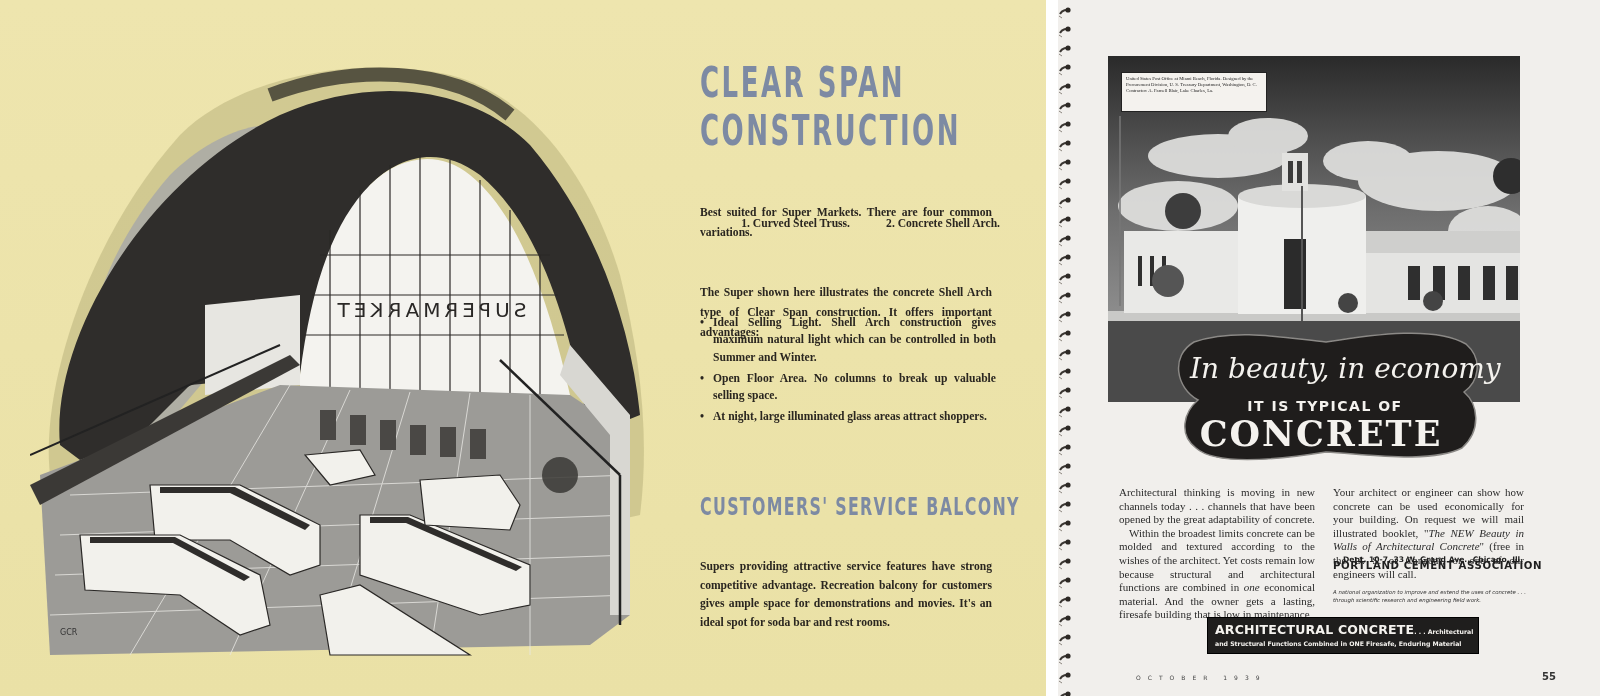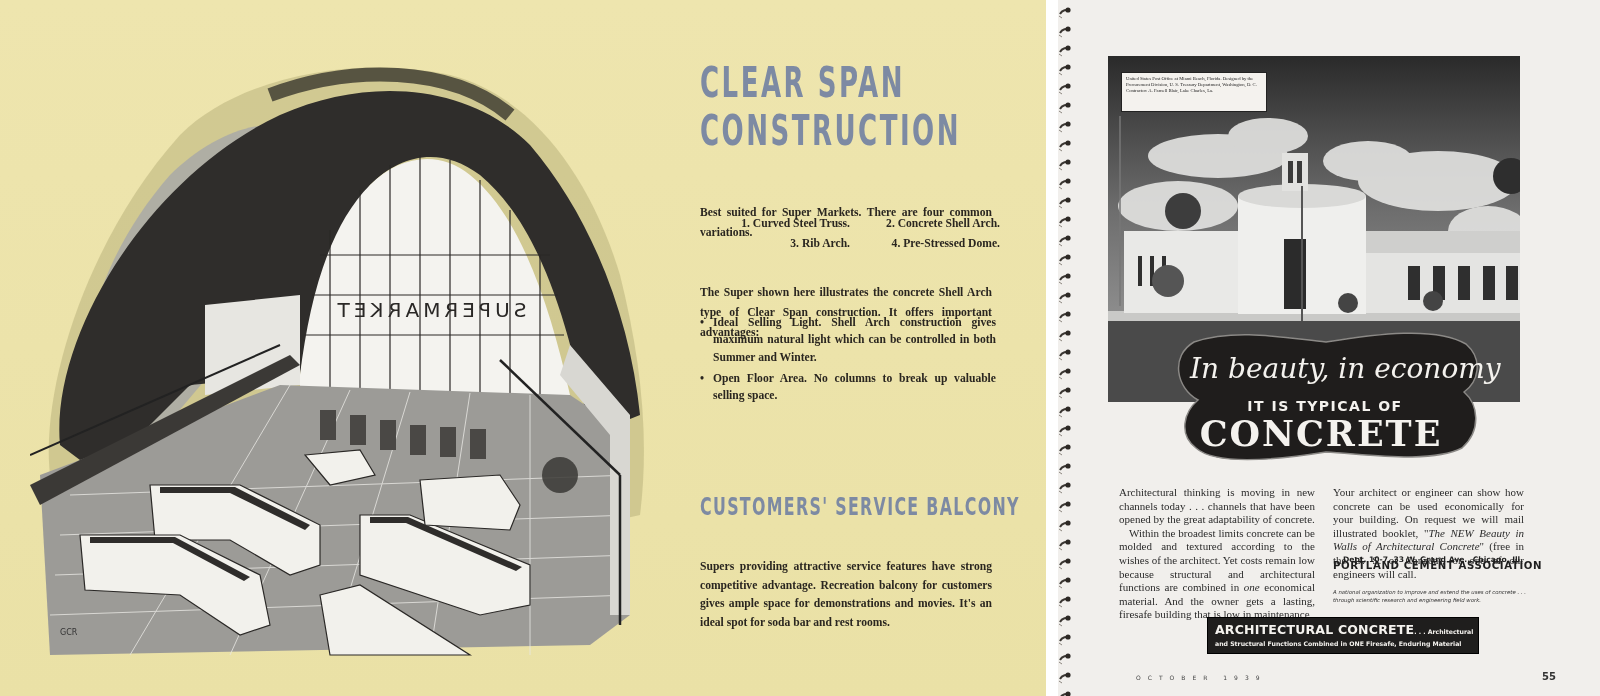--- a/index.html
+++ b/index.html
@@ -180,31 +180,28 @@
   <div class="heading-blue title-1">CLEAR SPAN</div>
   <div class="heading-blue title-2">CONSTRUCTION</div>
 
   <p class="body-text intro">Best suited for Super Markets. There are four common variations.</p>
 
   <div class="variations">
     <div class="var-row">
       <span>1. Curved Steel Truss.</span>
       <span>2. Concrete Shell Arch.</span>
     </div>
-    <div class="var-row">
-      <span>3. Rib Arch.</span>
-      <span>4. Pre-Stressed Dome.</span>
-    </div>
   </div>
 
   <p class="body-text shown">The Super shown here illustrates the concrete Shell Arch type of Clear Span construction. It offers important advantages:</p>
 
   <ul class="bullets">
     <li>Ideal Selling Light. Shell Arch construction gives maximum natural light which can be controlled in both Summer and Winter.</li>
     <li>Open Floor Area. No columns to break up valuable selling space.</li>
+    <li>At night, large illuminated glass areas attract shoppers.</li>
   </ul>
 
   <div class="heading-blue sub-heading">CUSTOMERS' SERVICE BALCONY</div>
   <p class="body-text service">Supers providing attractive service features have strong competitive advantage. Recreation balcony for customers gives ample space for demonstrations and movies. It's an ideal spot for soda bar and rest rooms.</p>
 </div>
 
 <div class="gutter"></div>
 
 <div class="right-page"></div>
 

